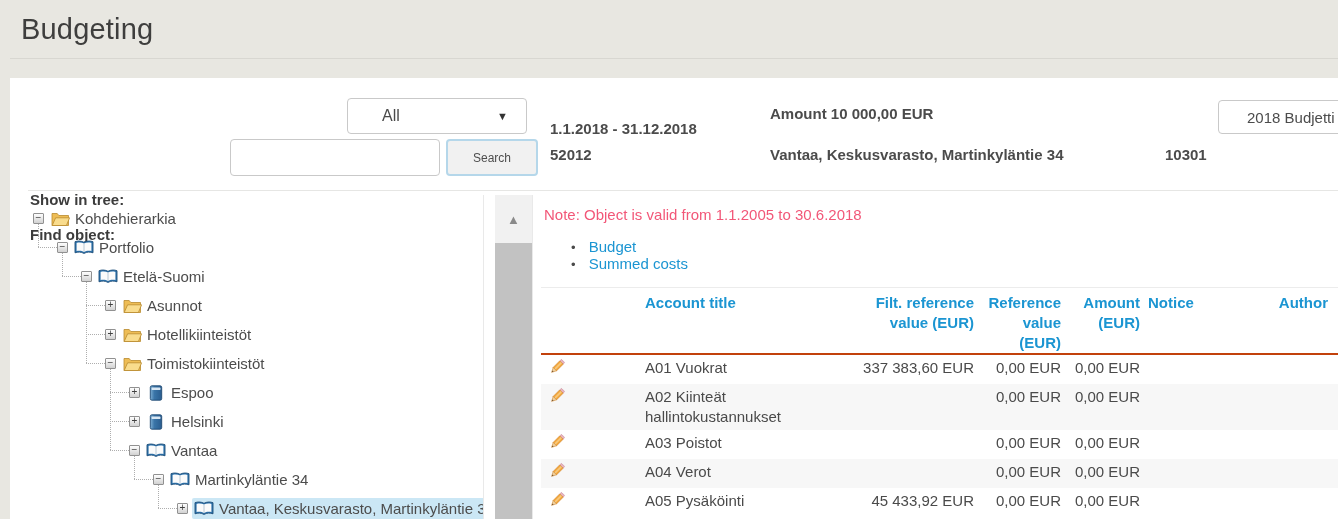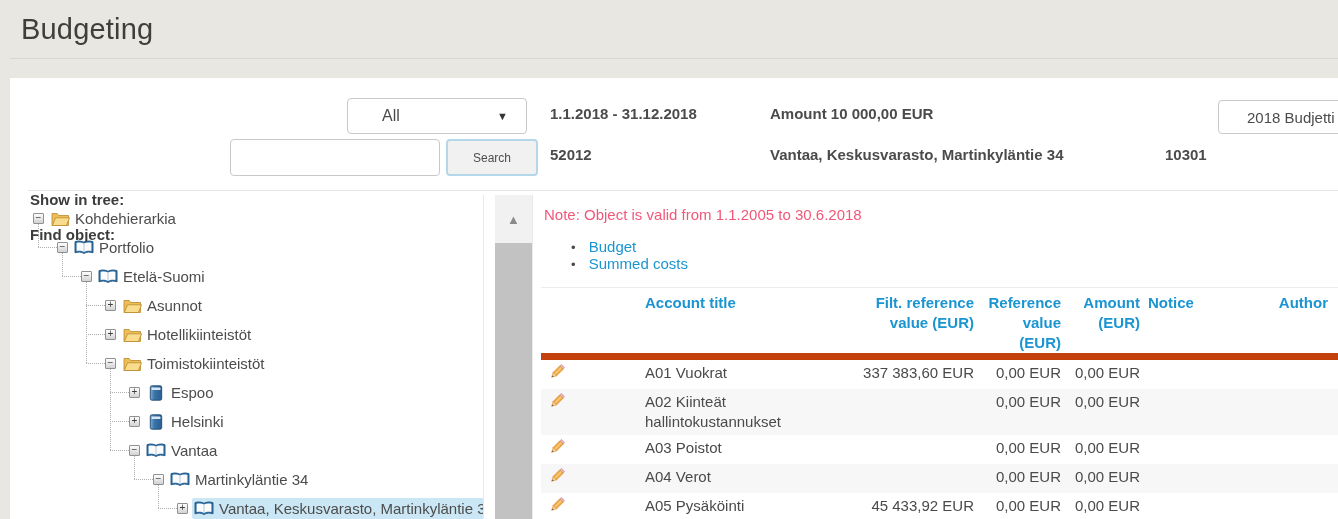--- a/index.html
+++ b/index.html
@@ -40,21 +40,21 @@
   }
   .search-btn {
     position:absolute; left:436px; top:61px; width:92px; height:37px;
     background:#f1f1f1; border:2px solid #b5d7ea; border-radius:4px;
     font-size:12px; color:#4e4e4e; font-family:inherit; cursor:pointer;
   }
   .card-divider { position:absolute; left:18px; right:0; top:112px; border-top:1px solid #e6e6e4; }
   
   .details-head { position:absolute; left:531px; top:0; right:0; height:112px; }
   .dh { position:absolute; font-size:15px; font-weight:bold; color:#4b4b4b; white-space:nowrap; }
-  .dh-period { left:9px;  top:27px; }
+  .dh-period { left:9px;  top:42px; }
   .dh-amount { left:229px; top:27px; }
   .dh-objnum { left:9px;  top:68px; }
   .dh-objname{ left:229px; top:68px; }
   .dh-code   { left:624px; top:68px; }
   .budget-select {
     position:absolute; left:677px; top:22px; width:200px; height:34px;
     background:#fff; border:1px solid #c9c9c9; border-radius:4px;
     display:flex; align-items:center; padding-left:28px;
     font-size:15px; font-weight:normal; color:#4c4c4c; cursor:pointer; white-space:nowrap;
   }
@@ -93,21 +93,21 @@
   .link-list li { line-height:16px; font-size:15px; }
   .bullet { color:#4a4a4a; margin-right:9px; font-size:13px; }
   .link { color:#1b95d2; text-decoration:none; cursor:pointer; }
   
   .budget-table { margin-top:14px; border-top:1px solid #ececec; }
   .t-head, .t-row {
     display:grid;
     grid-template-columns:104px 185px 144px 87px 79px 112px 85px;
     align-items:start;
   }
-  .t-head { padding-top:5px; min-height:64px; border-bottom:7px solid #c2410c; }
+  .t-head { padding-top:5px; min-height:64px; border-bottom:2px solid #c2410c; }
   .th { font-size:15px; font-weight:bold; color:#1b95d2; line-height:20px; }
   .th .wrapbox { display:inline-block; }
   .th-num { text-align:right; }
   .th-num .wrapbox { text-align:right; }
   .th-notice { padding-left:8px; }
   .th-author { text-align:right; padding-right:9px; }
   .t-row { min-height:26px; padding:3px 0; }
   .t-row:nth-child(even) { background:#f7f7f7; }
   .td { font-size:15px; color:#4a4a4a; line-height:20px; white-space:nowrap; }
   .td-account { white-space:normal; }

